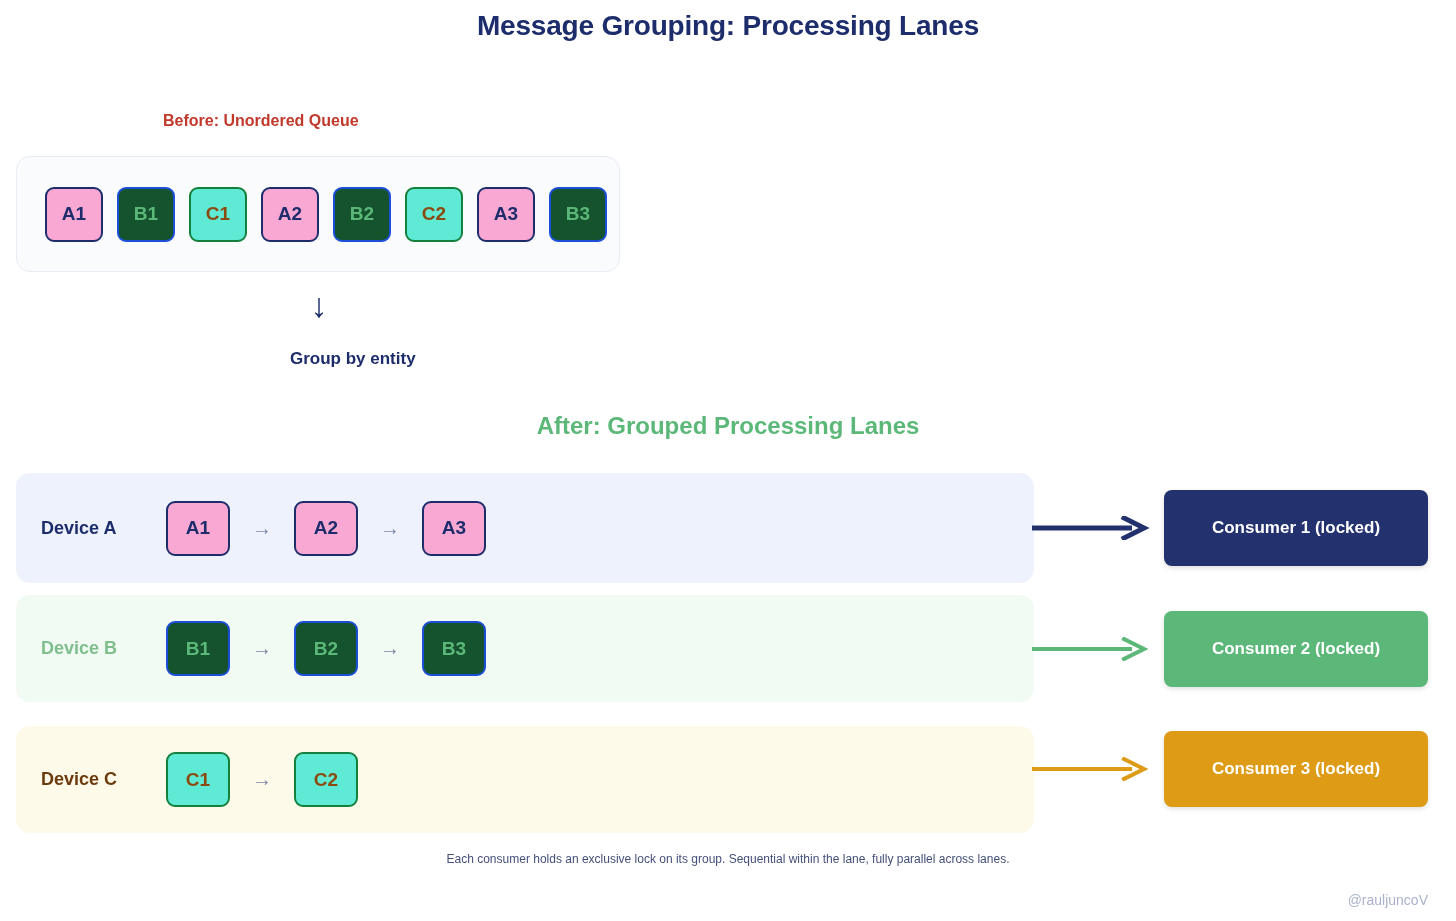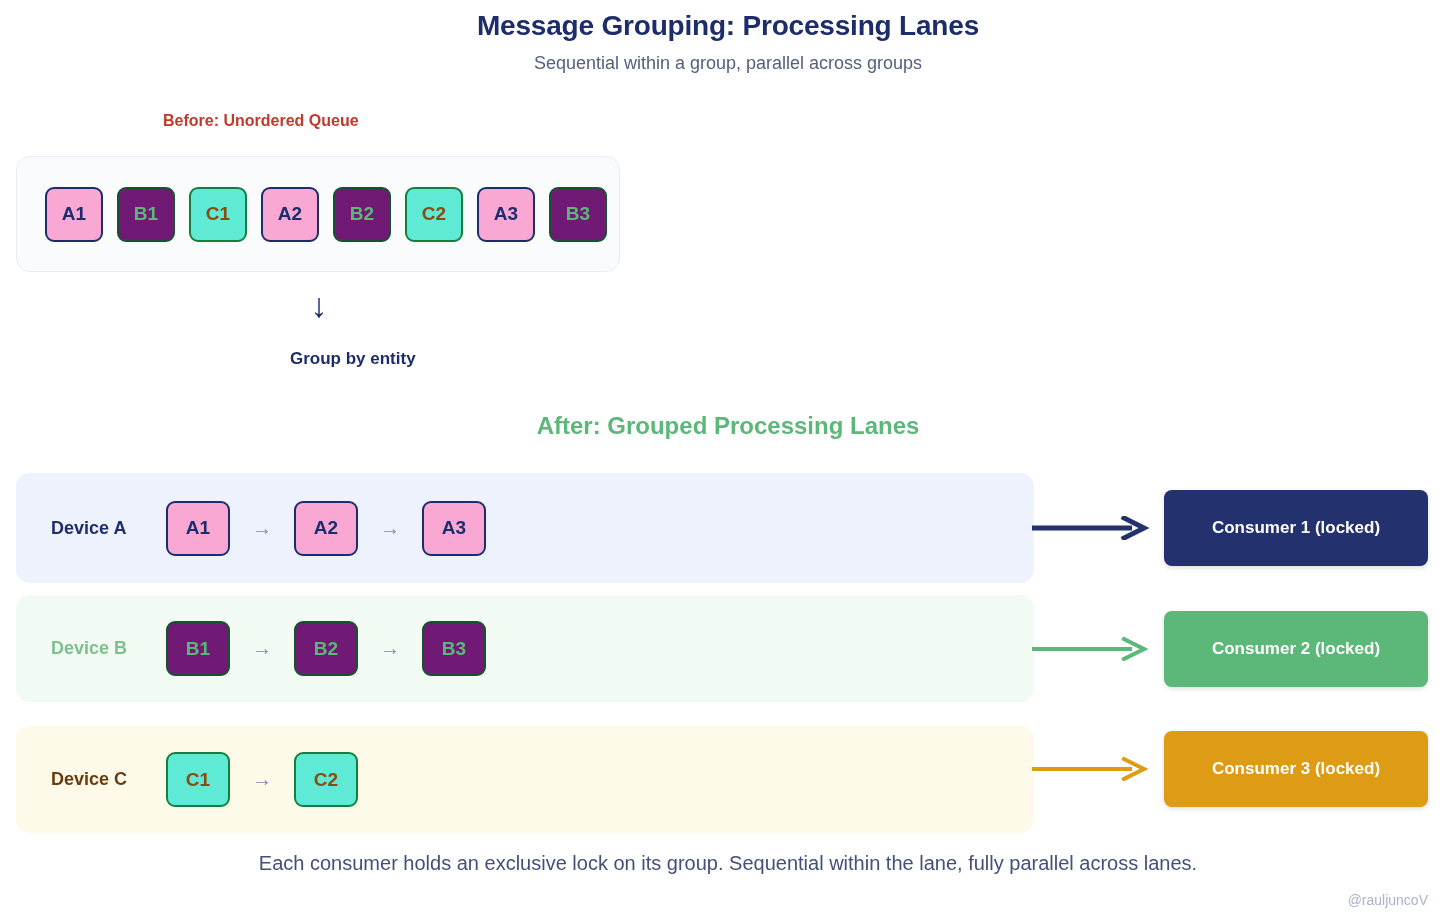--- a/index.html
+++ b/index.html
@@ -65,21 +65,21 @@
     height: 55px;
     box-sizing: border-box;
     border-radius: 9px;
     display: flex;
     align-items: center;
     justify-content: center;
     font-size: 19px;
     font-weight: bold;
   }
   .chip-a { background: #f9a8d4; border: 2px solid #1d2d6b; color: #1d2d6b; }
-  .chip-b { background: #701a75; border: 2px solid #14532d; color: #5cb878; }
+  .chip-b { background: #14532d; border: 2px solid #1d4ed8; color: #5cb878; }
   .chip-c { background: #5eead4; border: 2px solid #15803d; color: #8c4a10; }
 
   
   .down-arrow {
     position: absolute;
     top: 288px;
     left: 303px;
     width: 32px;
     text-align: center;
     font-size: 34px;
@@ -116,21 +116,21 @@
     border-radius: 14px;
     display: flex;
     align-items: center;
   }
   .lane-a { top: 473px; height: 110px; background: #eef2fc; }
   .lane-b { top: 595px; height: 107px; background: #f2fbf3; }
   .lane-c { top: 726px; height: 107px; background: #fdfaea; }
 
   .lane-label {
     width: 150px;
-    padding-left: 35px;
+    padding-left: 25px;
     box-sizing: border-box;
     font-size: 18px;
     font-weight: bold;
   }
   .label-a { color: #1d2d6b; }
   .label-b { color: #7fbf8e; }
   .label-c { color: #6b3a0d; }
 
   .lane-chips {
     display: flex;
@@ -186,37 +186,36 @@
   .cons-2 { top: 611px; background: #5cb878; }
   .cons-3 { top: 731px; background: #dd9b16; }
 
   
   .footer-note {
     position: absolute;
     top: 852px;
     left: 0;
     width: 1456px;
     text-align: center;
-    font-size: 20px;
+    font-size: 12px;
     color: #44507a;
   }
   .watermark {
     position: absolute;
     top: 892px;
     right: 28px;
     font-size: 14px;
     color: #a9b2cc;
   }
 </style>
 </head>
 <body>
 
 <div class="header">
   <h1 class="main-title">Message Grouping: Processing Lanes</h1>
-  <p class="subtitle">Sequential within a group, parallel across groups</p>
 </div>
 
 <div class="before-title">Before: Unordered Queue</div>
 
 <div class="queue-box">
   <div class="qchip chip-a">A1</div>
   <div class="qchip chip-b">B1</div>
   <div class="qchip chip-c">C1</div>
   <div class="qchip chip-a">A2</div>
   <div class="qchip chip-b">B2</div>

